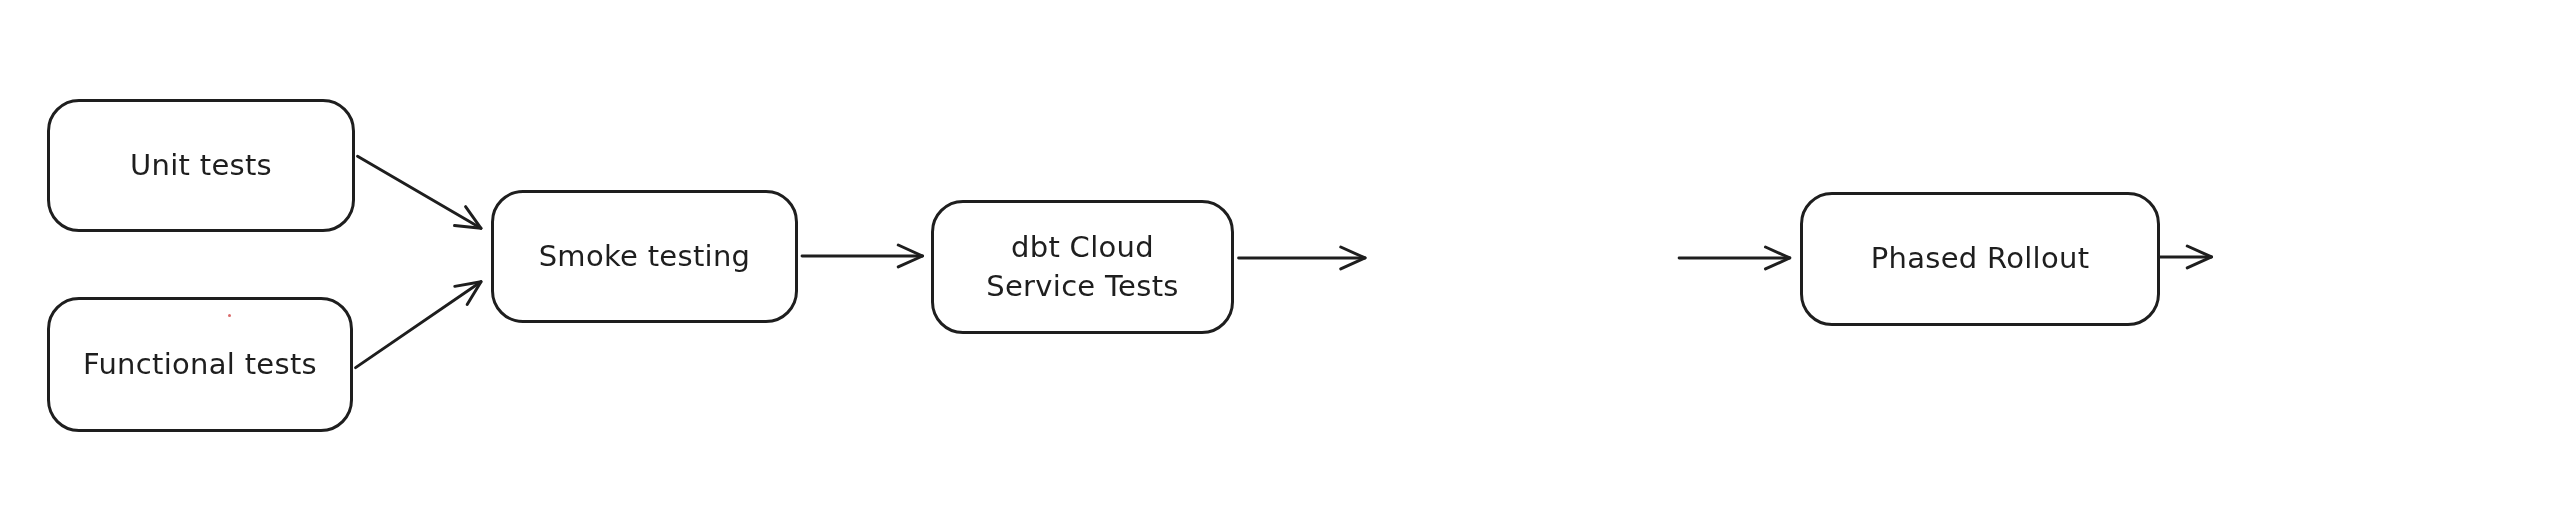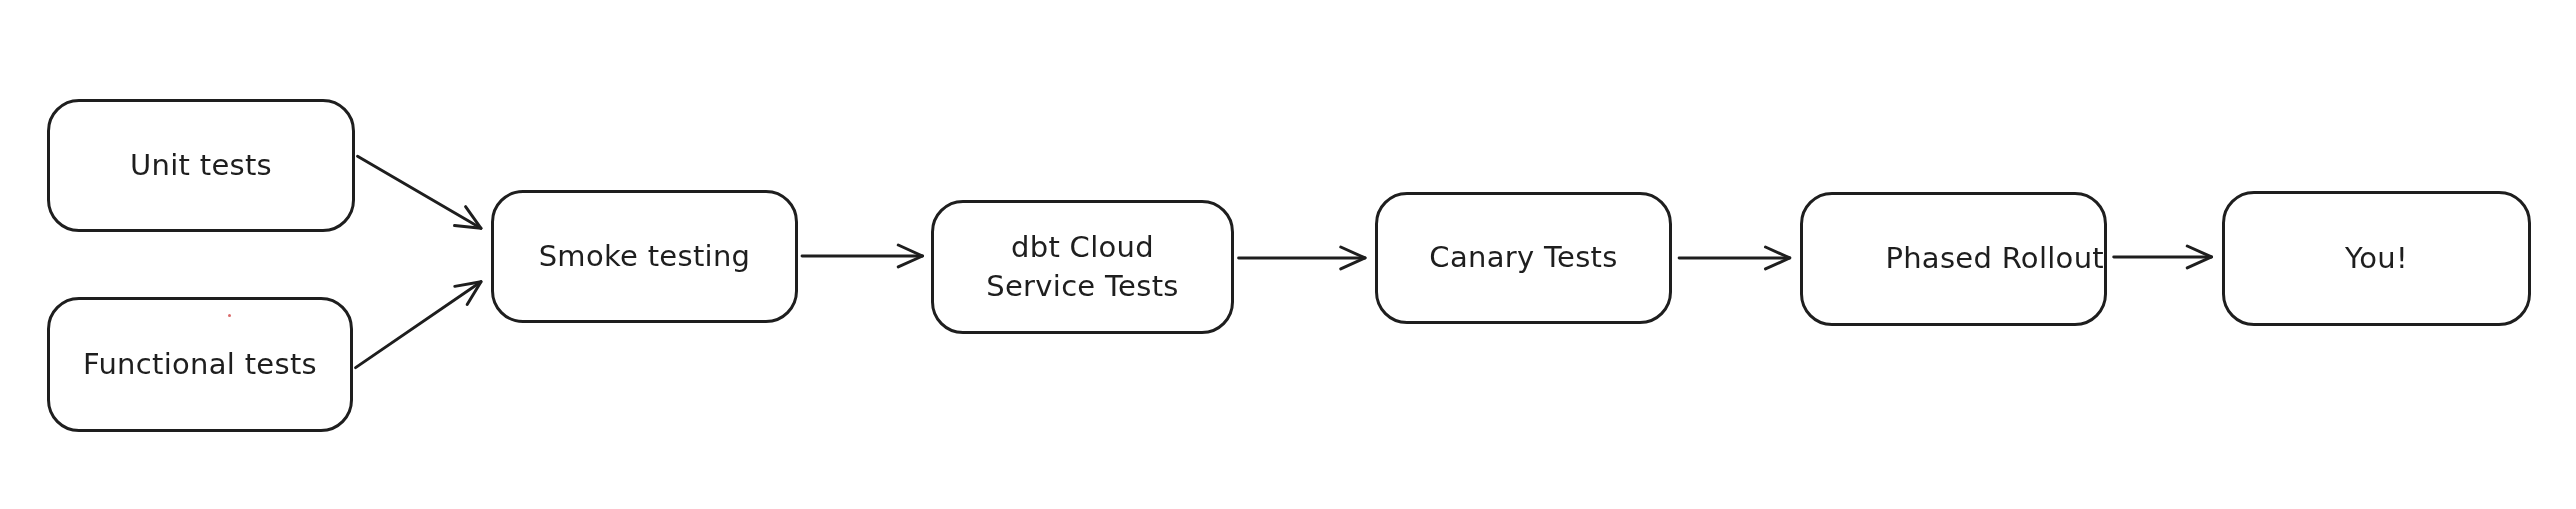--- a/index.html
+++ b/index.html
@@ -78,28 +78,22 @@
 
   <div class="node" style="left:47px; top:297px; width:306px; height:135px;">
     <span class="node-label">Functional tests</span>
   </div>
 
   <div class="node" style="left:931px; top:200px; width:303px; height:134px;">
     <span class="node-label">dbt Cloud
 Service Tests</span>
   </div>
 
-  <div class="node" style="left:1375px; top:192px; width:297px; height:132px;">
-    <span class="node-label">Canary Tests</span>
-  </div>
 
-  <div class="node" style="left:1800px; top:192px; width:307px; height:134px;justify-content:flex-end;">
+  <div class="node" style="left:1800px; top:192px; width:360px; height:134px;">
     <span class="node-label">Phased Rollout</span>
   </div>
 
-  <div class="node" style="left:2222px; top:191px; width:309px; height:135px;">
-    <span class="node-label">You!</span>
-  </div>
 
   <div class="artifact-dot" style="left:228px; top:314px;"></div>
 
 </div>
 
 
 </body></html>

